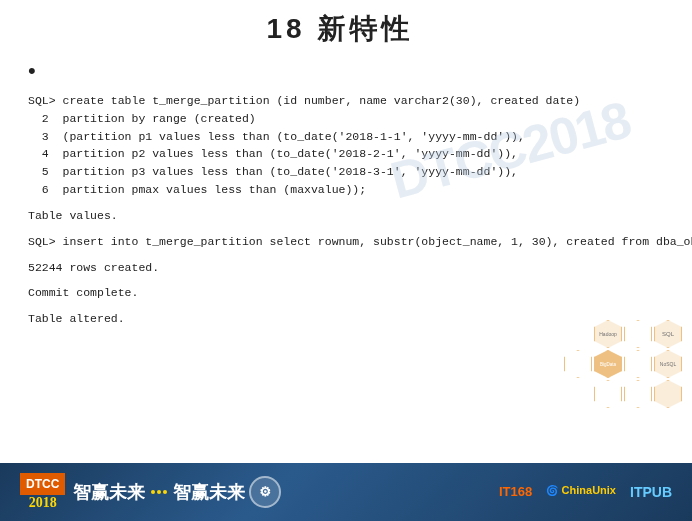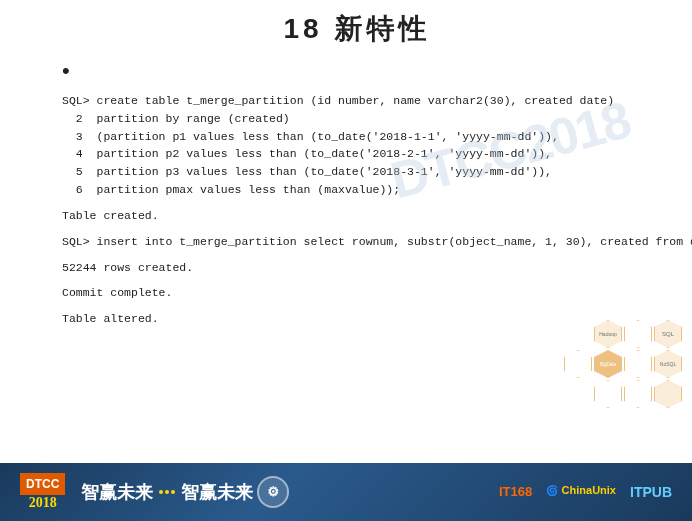--- a/index.html
+++ b/index.html
@@ -17,24 +17,23 @@
       width: 692px;
       height: 521px;
       background: #fff;
       display: flex;
       flex-direction: column;
       position: relative;
     }
 
     .main-content {
       flex: 1;
-      padding: 10px 40px 10px 51px;
+      padding: 10px 40px 10px 28px;
       position: relative;
       overflow: hidden;
-      margin-left: 11px;
     }
 
     .slide-title {
       text-align: center;
       font-size: 28px;
       font-weight: bold;
       font-family: 'Microsoft YaHei', '微软雅黑', sans-serif;
       color: #222;
       margin-bottom: 10px;
       letter-spacing: 4px;
@@ -140,21 +139,21 @@
       display: flex;
       align-items: center;
       padding: 0 20px;
       position: relative;
       flex-shrink: 0;
     }
 
     .banner-left {
       display: flex;
       align-items: center;
-      gap: 16px;
+      gap: 8px;
     }
 
     .dtcc-box {
       background: #e05a00;
       color: #fff;
       font-weight: bold;
       font-size: 12px;
       padding: 4px 6px;
       line-height: 1.2;
       font-family: Arial, sans-serif;
@@ -243,21 +242,21 @@
       <span class="bullet">•</span>
     </div>
 
     <div class="code-block">SQL&gt; create table t_merge_partition (id number, name varchar2(30), created date)
   2  partition by range (created)
   3  (partition p1 values less than (to_date('2018-1-1', 'yyyy-mm-dd')),
   4  partition p2 values less than (to_date('2018-2-1', 'yyyy-mm-dd')),
   5  partition p3 values less than (to_date('2018-3-1', 'yyyy-mm-dd')),
   6  partition pmax values less than (maxvalue));</div>
 
-    <div class="result-text">Table created.</div>
+    <div class="result-text">Table values.</div>
 
     <div class="code-block">SQL&gt; insert into t_merge_partition select rownum, substr(object_name, 1, 30), created from dba_objects;</div>
 
     <div class="result-text">52244 rows created.</div>
 
 
     <div class="result-text">Commit complete.</div>
 
 
     <div class="result-text">Table altered.</div>

